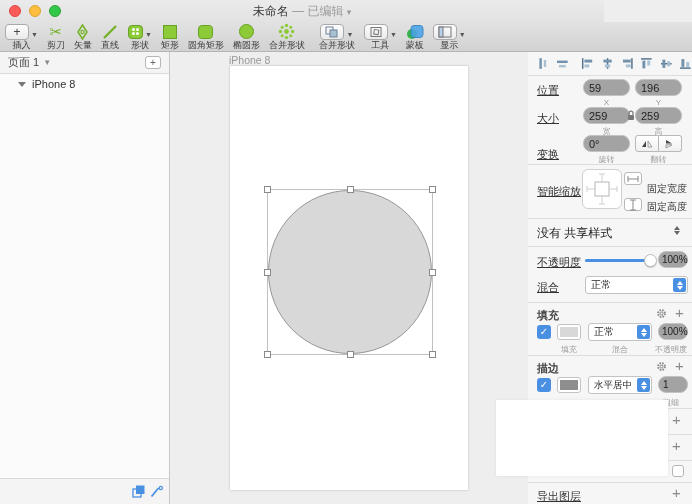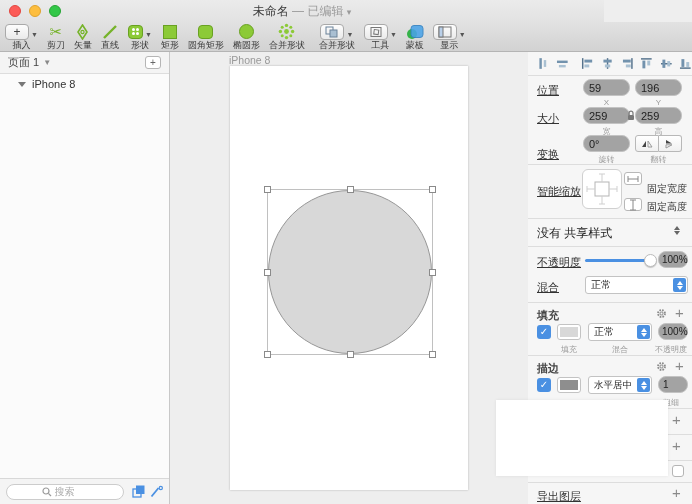--- a/index.html
+++ b/index.html
@@ -257,27 +257,20 @@
   <div class="sb-head">
     <span>页面 1</span>
     <span class="chev">▼</span>
     <span class="addpage">+</span>
   </div>
   <div class="tree-row">
     <span class="disc"></span>
     <span>iPhone 8</span>
   </div>
   <div class="sb-bottom">
-    <div class="searchbox">
-      <svg width="10" height="10" viewBox="0 0 10 10">
-          <circle cx="4" cy="4" r="3" fill="none" stroke="#9a9a9a" stroke-width="1.2"></circle>
-          <line x1="6.4" y1="6.4" x2="9" y2="9" stroke="#9a9a9a" stroke-width="1.2"></line>
-        </svg>
-      <input type="text" placeholder="搜索" style="">
-    </div>
     <div class="sb-filter">
       <svg width="13" height="13" viewBox="0 0 13 13">
           <rect x="1" y="4" width="8" height="8" fill="none" stroke="#4a90e2" stroke-width="1.3"></rect>
           <rect x="4.5" y="1" width="7.5" height="7.5" fill="#4a90e2" stroke="#4a90e2"></rect>
         </svg>
       <svg width="13" height="13" viewBox="0 0 13 13">
           <line x1="1.5" y1="11.5" x2="8.5" y2="3" stroke="#4a90e2" stroke-width="1.8"></line>
           <circle cx="10.8" cy="3" r="1.6" fill="none" stroke="#4a90e2" stroke-width="1.2"></circle>
         </svg>
     </div>

